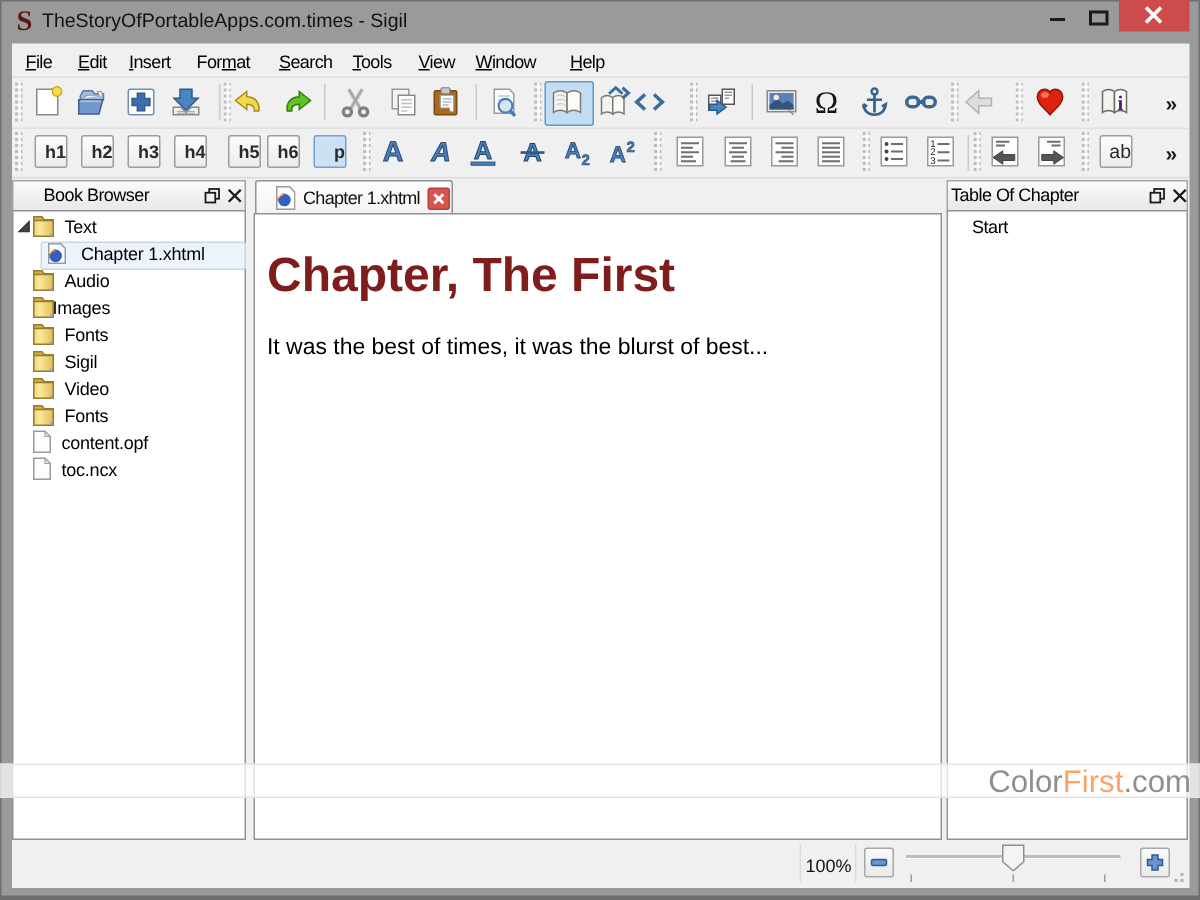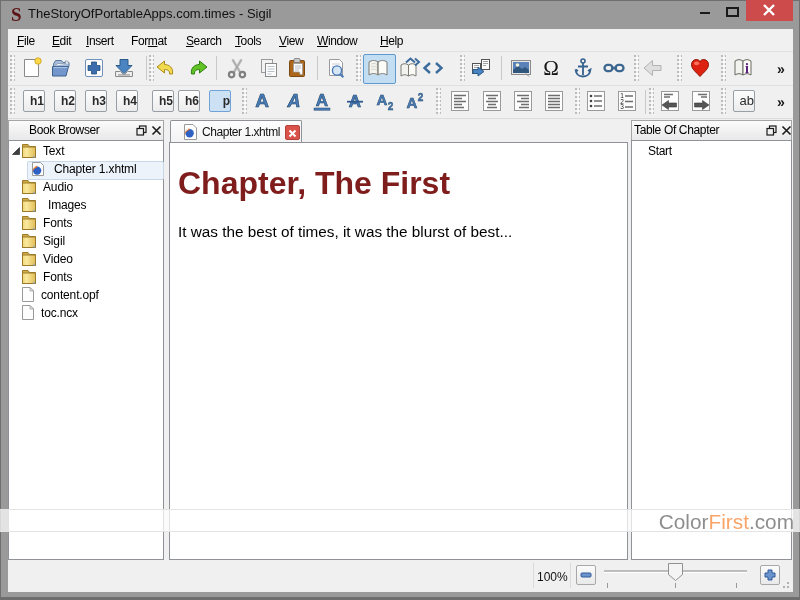--- a/index.html
+++ b/index.html
@@ -287,21 +287,21 @@
  <g transform="translate(31,22)">
   <path d="M1.5 .5 h8 l3 3 v10 h-11 z" fill="#fdfdfd" stroke="#9a9a9a"></path>
   <circle cx="6.1" cy="8.6" r="4.2" fill="#2d62c4"></circle>
   <path d="M6.3 3.8 a4.4 4.4 0 0 0 -4.2 5.8 a5 5 0 0 1 4 -4.2 z" fill="#e8732a"></path>
   <path d="M2.3 6.5 a4.4 4.4 0 0 1 2.5 -2.4" stroke="#fff" stroke-width="1" fill="none" opacity=".8"></path>
  </g>
 </svg>
 <div class="abs treetxt" style="left:43px;top:142px">Text</div>
 <div class="abs treetxt" style="left:54px;top:160px">Chapter 1.xhtml</div>
 <div class="abs treetxt" style="left:43px;top:178px">Audio</div>
-<div class="abs treetxt" style="left:48px;top:196px">Images</div>
+<div class="abs treetxt" style="left:35px;top:196px">Images</div>
 <div class="abs treetxt" style="left:43px;top:214px">Fonts</div>
 <div class="abs treetxt" style="left:43px;top:232px">Sigil</div>
 <div class="abs treetxt" style="left:43px;top:250px">Video</div>
 <div class="abs treetxt" style="left:43px;top:268px">Fonts</div>
 <div class="abs treetxt" style="left:41px;top:286px">content.opf</div>
 <div class="abs treetxt" style="left:41px;top:304px">toc.ncx</div>
 
 <div class="abs" id="tab" style="left:170px;top:120px;width:130px;height:22px;background:linear-gradient(#fdfdfd,#f3f3f3);border:1px solid #8f9296;border-bottom:0;border-radius:2px 2px 0 0"></div>
 <svg class="abs" style="left:183px;top:124px" width="14" height="16">
  <path d="M1.5 .5 h8.5 l3.5 3.5 v11.5 h-12 z" fill="#fdfdfd" stroke="#9a9a9a"></path>

